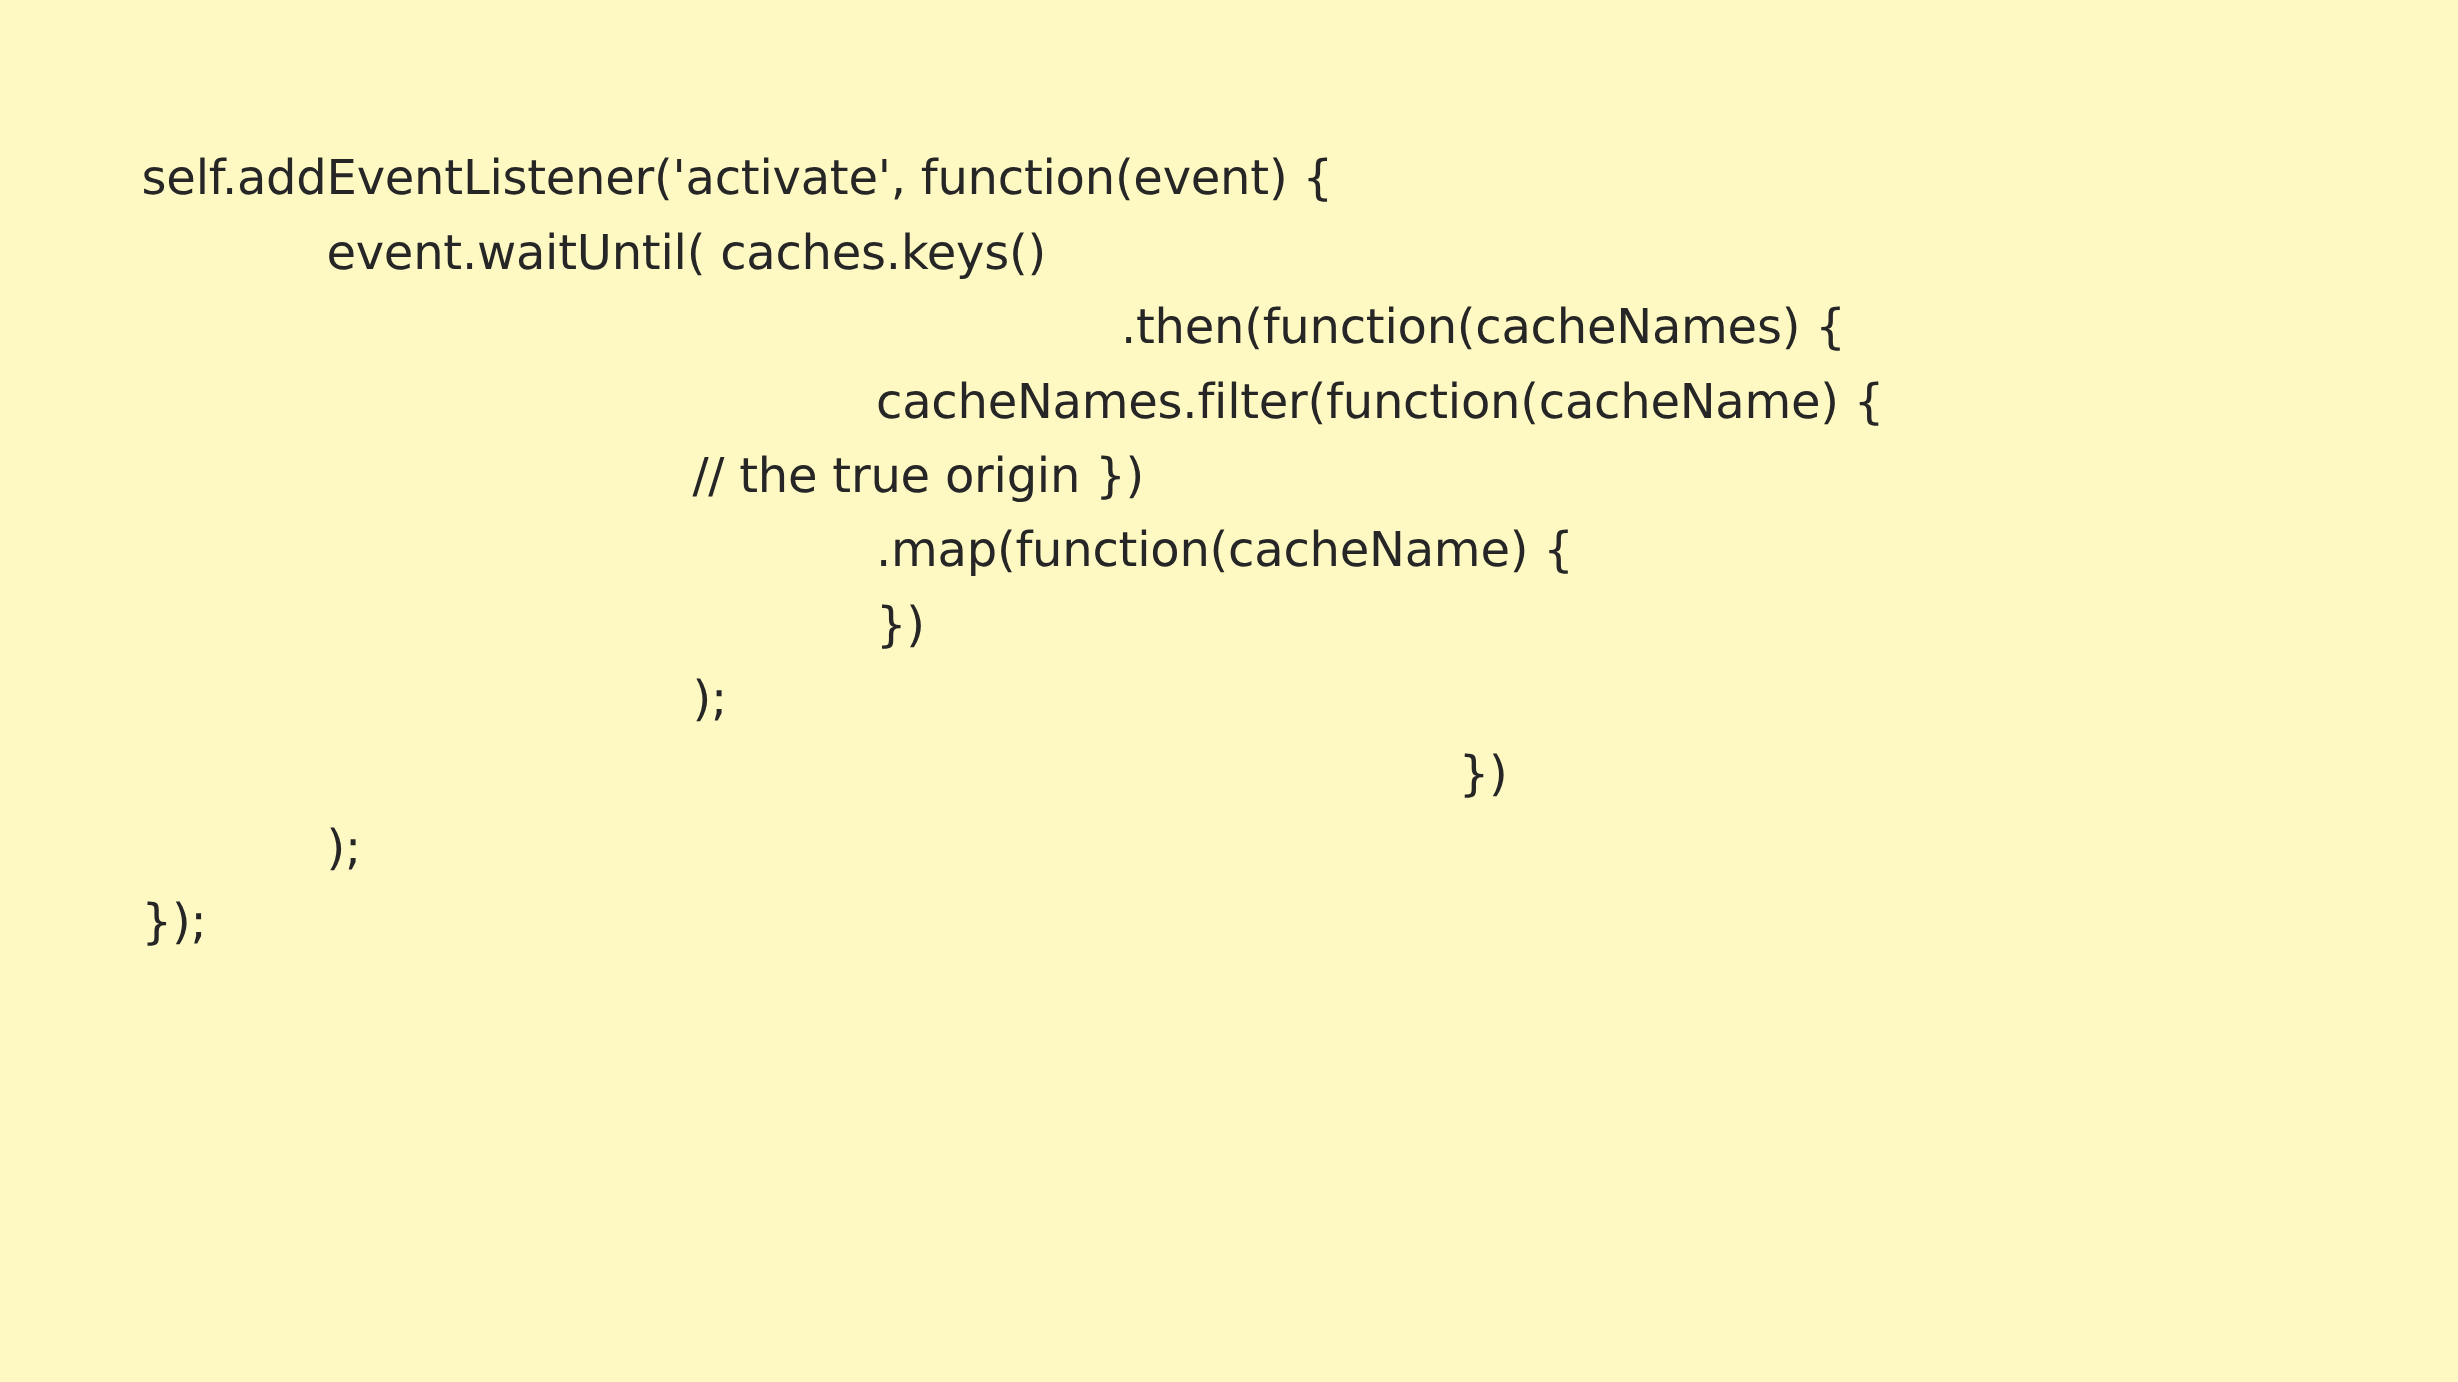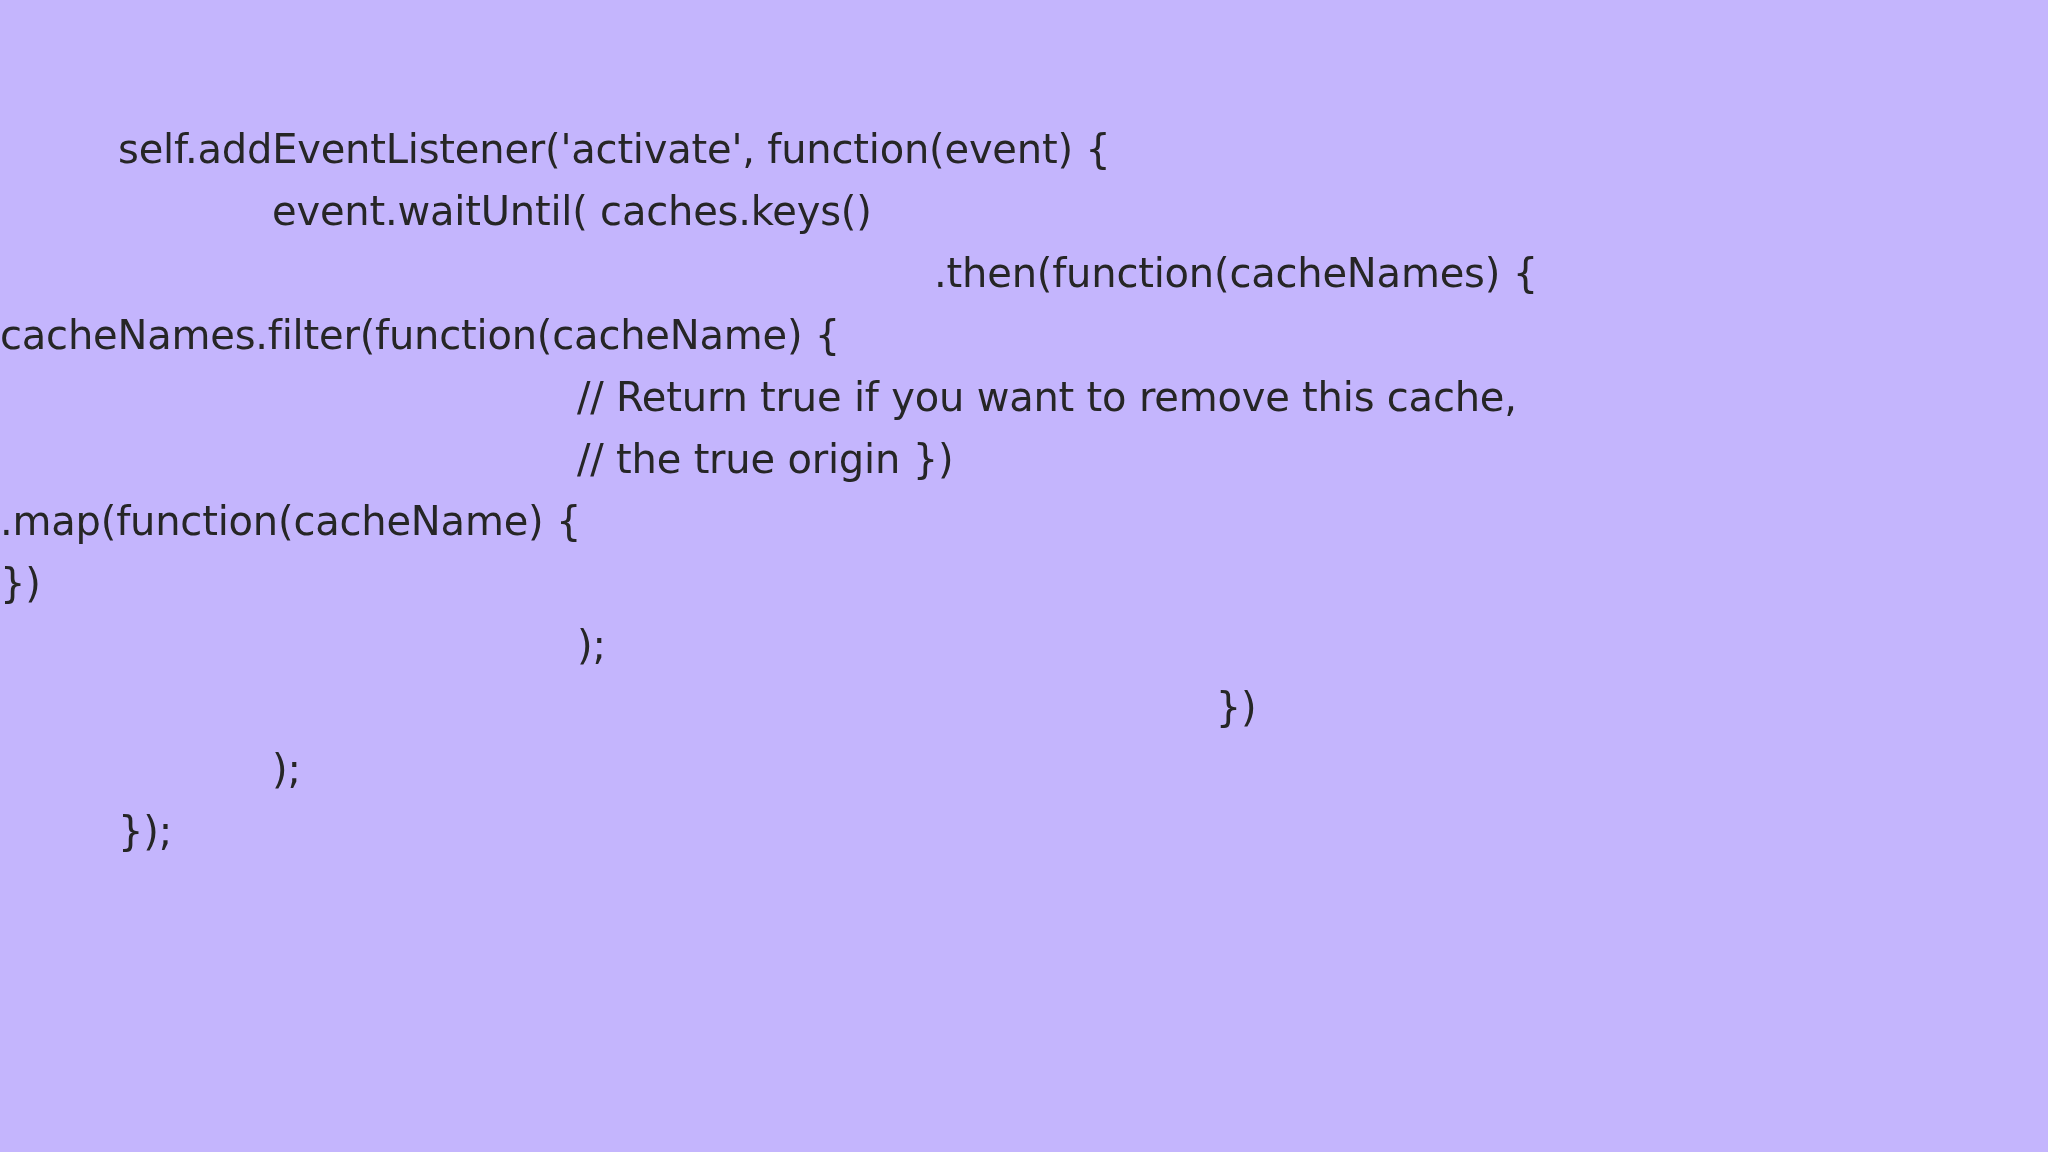--- a/index.html
+++ b/index.html
@@ -33,33 +33,32 @@
     line-height: 62px;
     color: #262626;
     white-space: pre;
     letter-spacing: -0.2px;
     font-weight: 400;
   }
   .ind-0 { padding-left: 118px; }
   .ind-1 { padding-left: 272px; }
   .ind-2 { padding-left: 424px; text-align: center; }
   .ind-3 { padding-left: 577px; }
-  .ind-4 { }
+  .ind-4 { padding-left: 730px; }
   .ind-5 { padding-left: 883px; }
 </style>
 </head>
 <body>
 
-<div id="slide" style="background: #c4b5fd;">
+<div id="slide" style="background: #fef9c3;">
   <div id="code-block">
       <span class="code-line ind-0" style="color: rgb(38, 38, 38);">self.addEventListener('activate', function(event) {</span>
       <span class="code-line ind-1" style="color: rgb(38, 38, 38);">event.waitUntil( caches.keys()</span>
       <span class="code-line ind-2" style="color: rgb(38, 38, 38);">.then(function(cacheNames) {</span>
       <span class="code-line ind-4" style="color: rgb(38, 38, 38);">cacheNames.filter(function(cacheName) {</span>
-      <span class="code-line ind-3" style="color: rgb(38, 38, 38);">// Return true if you want to remove this cache,</span>
       <span class="code-line ind-3" style="color: rgb(38, 38, 38);">// the true origin })</span>
       <span class="code-line ind-4" style="color: rgb(38, 38, 38);">.map(function(cacheName) {</span>
       <span class="code-line ind-4" style="color: rgb(38, 38, 38);">})</span>
       <span class="code-line ind-3" style="color: rgb(38, 38, 38);">);</span>
       <span class="code-line ind-2" style="color: rgb(38, 38, 38);">})</span>
       <span class="code-line ind-1" style="color: rgb(38, 38, 38);">);</span>
       <span class="code-line ind-0" style="color: rgb(38, 38, 38);">});</span>
     </div>
 </div>
 

